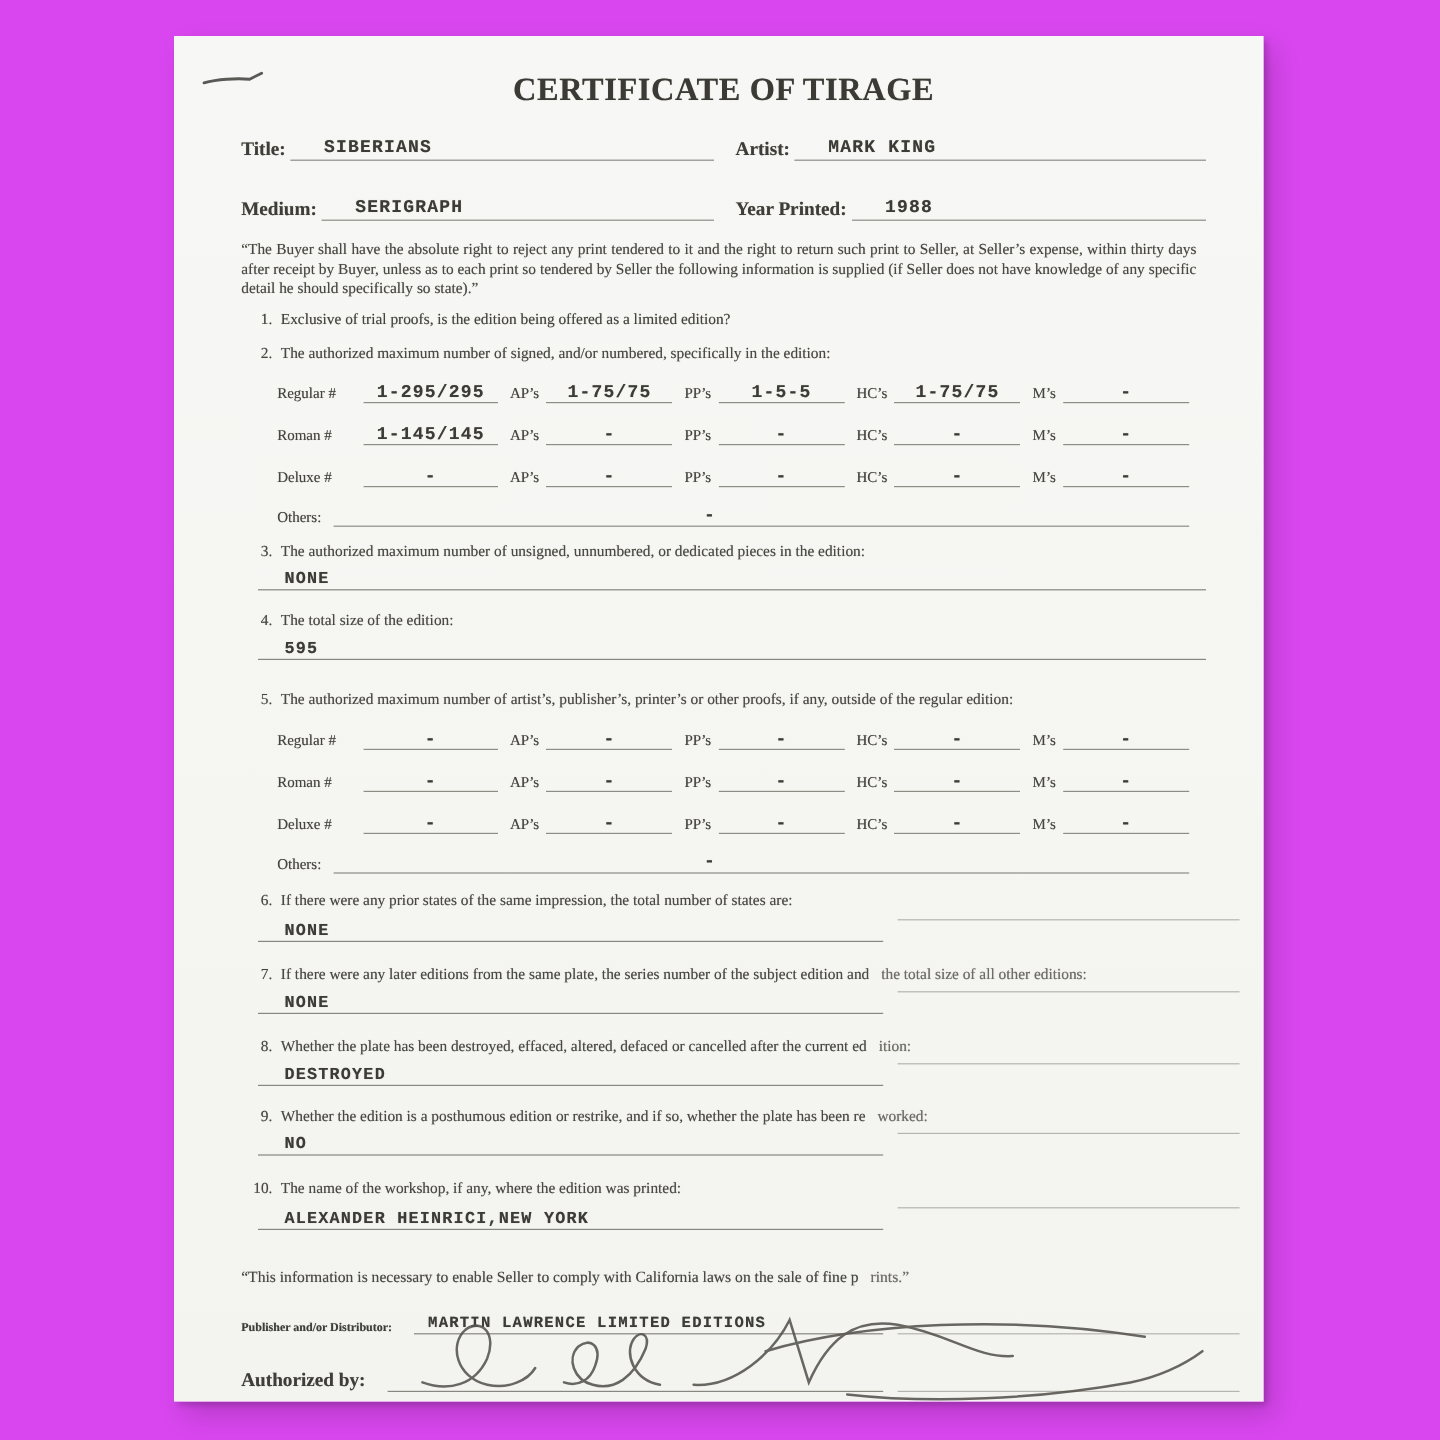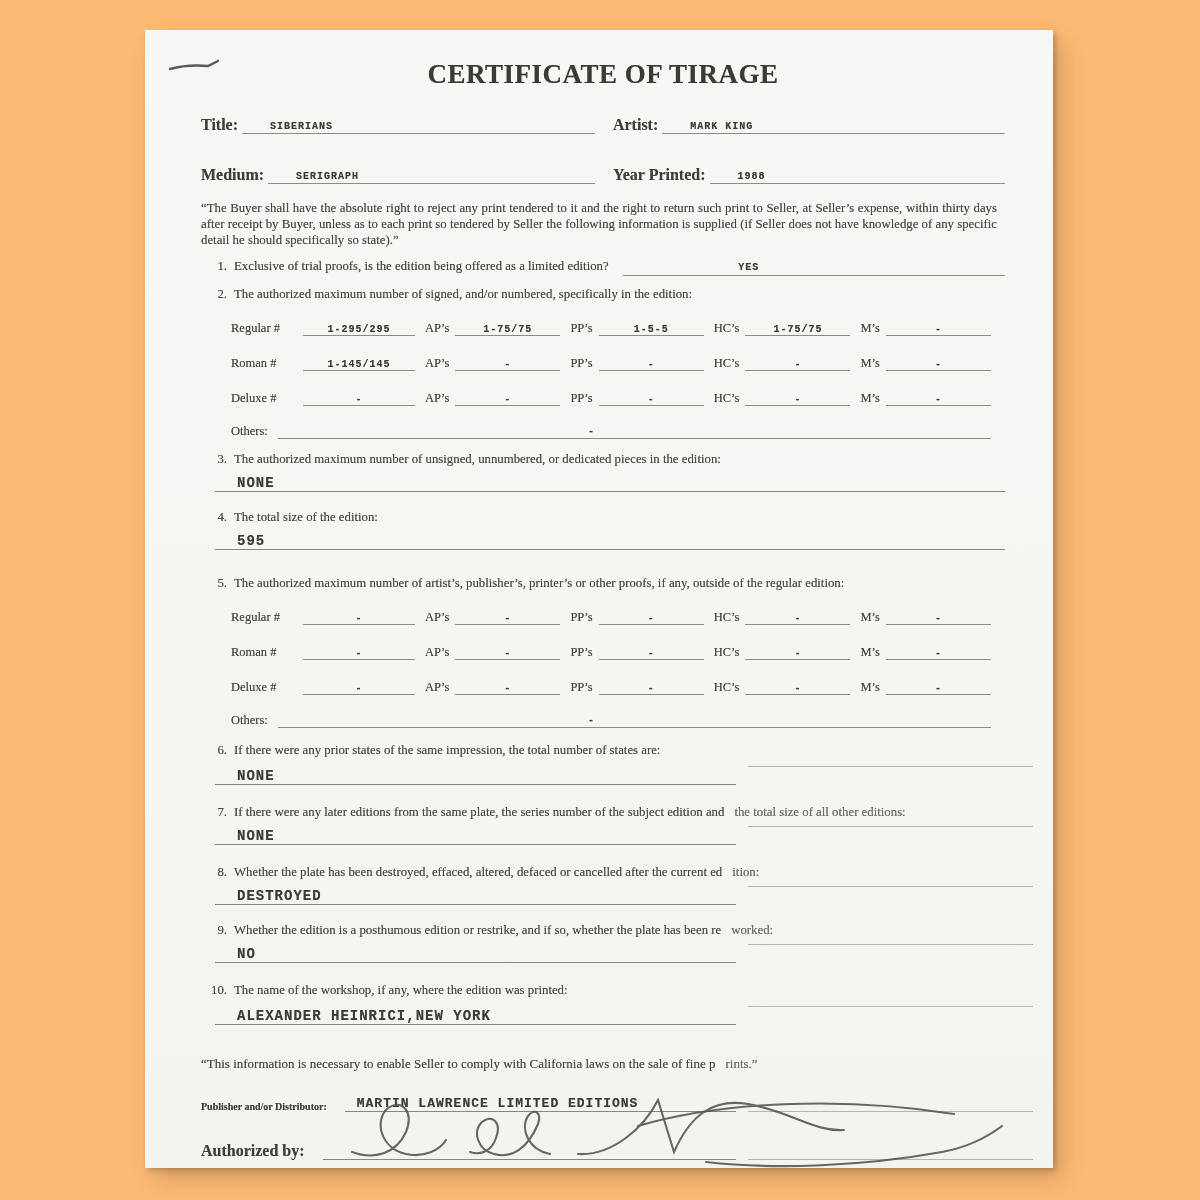--- a/index.html
+++ b/index.html
@@ -1,34 +1,34 @@
 <!DOCTYPE html>
 <html><head>
 <meta charset="utf-8">
 <style>
   html,body{margin:0;padding:0;background:#ffffff;}
-  .stage{position:relative;width:1200px;height:1200px;background:#fdba74;overflow:hidden;
+  .stage{position:relative;width:1200px;height:1200px;background:#d946ef;overflow:hidden;
          font-family:"Liberation Serif", serif;color:#46443e;}
   .paper{position:absolute;left:145px;top:30px;width:908px;height:1138px;box-sizing:border-box;
          background:linear-gradient(180deg,#f7f7f5 0%,#f5f5f2 60%,#f3f3f0 100%);
          box-shadow:3px 3px 5px rgba(0,0,0,.18), 9px 11px 22px rgba(0,0,0,.16);
          padding:26px 48px 0 56px;}
   .scan-text{text-shadow:0 0 .6px rgba(70,68,60,.55);}
   h1{margin:2px 0 0 0;font-size:27px;font-weight:700;letter-spacing:.5px;color:#3b3a35;
      text-align:center;line-height:32px;}
   
   .frow{display:flex;align-items:flex-end;height:22px;}
   .frow.r1{margin-top:22px;text-align:center;}
   .frow.r2{margin-top:28px;}
   .flabel{font-weight:700;font-size:16px;color:#3e3d37;white-space:nowrap;padding-right:4px;}
   .fline{flex:1;border-bottom:1.5px solid #8d8c85;position:relative;}
   .fgroup{display:flex;align-items:flex-end;}
   .fgroup.left{flex:0 0 49%;}
   .fgroup.right{flex:1;margin-left:18px;}
-  .typed{font-family:"Liberation Mono", monospace;font-weight:700;font-size:10px;
+  .typed{font-family:"Liberation Mono", monospace;font-weight:700;font-size:15px;
          letter-spacing:1px;color:#3c3b35;white-space:nowrap;}
   .fline .typed{position:absolute;left:28px;bottom:1px;}
   
   .intro{margin:16px 8px 0 0;font-size:12.8px;line-height:16px;text-align:justify;color:#4a4842;}
   
   .q{display:flex;margin-top:0;font-size:12.8px;line-height:20px;color:#4a4842;}
   .qnum{flex:0 0 26px;text-align:right;margin-right:7px;}
   .qtext{flex:1;}
   .gap{display:inline-block;width:10px;}
   .dim{color:#6e6c65;}
@@ -104,21 +104,20 @@
             <span class="typed">1988</span>
           </span>
       </div>
     </div>
 
     <p class="intro">“The Buyer shall have the absolute right to reject any print tendered to it and the right to return such print to Seller, at Seller’s expense, within thirty days after receipt by Buyer, unless as to each print so tendered by Seller the following information is supplied (if Seller does not have knowledge of any specific detail he should specifically so state).”</p>
 
     <div class="q1row">
       <span class="qnum" style="flex:0 0 26px;text-align:right;margin-right:7px;">1.</span>
       <span>Exclusive of trial proofs, is the edition being offered as a limited edition?</span>
-      <span class="q1line"><span class="typed">YES</span></span>
     </div>
 
     <div class="q" style="margin-top:8px;">
       <span class="qnum">2.</span>
       <span class="qtext">The authorized maximum number of signed, and/or numbered, specifically in the edition:</span>
     </div>
 
     <div class="trow first">
       <span class="tl">Regular #</span>
       <span class="tcell main"><span class="typed">1-295/295</span></span>

